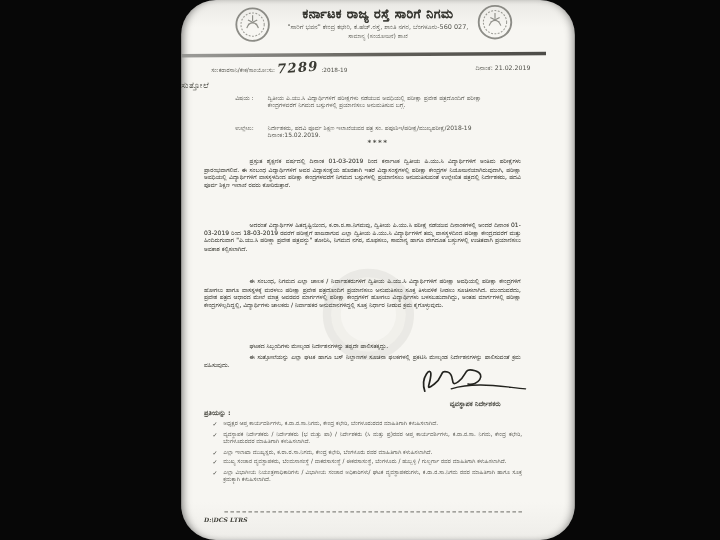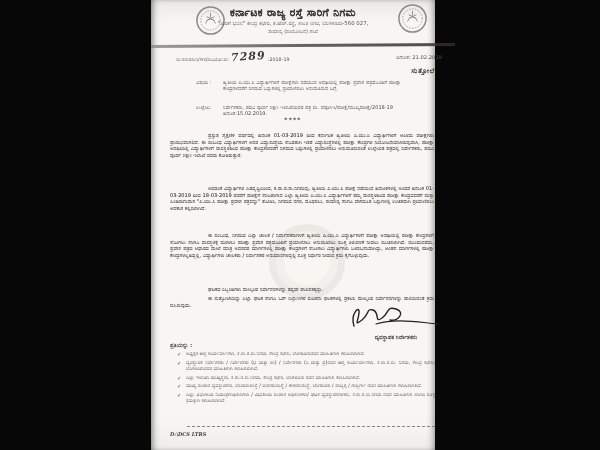--- a/index.html
+++ b/index.html
@@ -3,45 +3,46 @@
 <meta charset="utf-8">
 <style>
   html,body{margin:0;padding:0;}
   body{
     width:600px;height:450px;overflow:hidden;position:relative;
     background:#070707;
     font-family:"DejaVu Sans",sans-serif;
   }
   .stage{position:absolute;inset:0;}
   .page{
-    position:absolute;left:151px;top:0;width:284px;height:450px;
+    position:absolute;left:151px;top:0;width:328px;height:450px;
     background:linear-gradient(180deg,#e9e8e4 0%,#f7f6f2 5%,#f7f6f2 93%,#eeede9 100%);
     color:#4a4a42;
     box-shadow:inset 5px 0 7px -4px rgba(0,0,0,.55), inset -5px 0 7px -4px rgba(0,0,0,.45);
+    border-radius:29px;
   }
   .abs{position:absolute;}
   
   .emblem{width:31px;height:31px;opacity:.75;}
   .hdr{left:0;right:0;top:6px;text-align:center;}
   .org{font-size:10.5px;line-height:13px;font-weight:bold;color:#35352f;letter-spacing:.4px;
        text-shadow:0 0 .5px rgba(50,50,45,.7);}
   .addr{font-size:5.4px;line-height:7px;color:#53534c;margin-top:1px;}
   .branch{font-size:5px;line-height:6px;color:#5a5a53;margin-top:1px;}
   .rule{left:0;top:44px;width:304px;height:3px;
         background:linear-gradient(90deg,#8d8d8a,#47453f 55%,#2f2e2a);opacity:.85;
         transform:rotate(-.35deg);}
   
   .refrow{left:25px;top:52px;width:266px;display:flex;justify-content:space-between;
           align-items:flex-start;font-size:4.8px;color:#4e4e47;}
   .refleft{display:flex;align-items:flex-end;gap:2px;}
   .handnum{font-family:"DejaVu Serif",serif;font-style:italic;font-size:11px;line-height:10px;
            letter-spacing:1px;color:#3a3a33;transform:rotate(-4deg);font-weight:bold;}
   .refdate{font-size:5.2px;margin-top:2px;}
   
-  .circ-title{left:0;right:0;top:67px;text-align:right;font-size:7px;font-weight:bold;
+  .circ-title{left:0;right:0;top:67px;text-align:left;font-size:7px;font-weight:normal;
               letter-spacing:.6px;color:#3c3c35;}
   .labelled{left:45px;display:flex;font-size:5px;line-height:6.4px;color:#4c4c45;}
   .labelled .lab{flex:none;width:27px;}
   .subject{top:79px;width:212px;}
   .subject .txt{width:178px;height:20px;overflow:hidden;text-align:justify;}
   .refblk{top:104px;width:222px;}
   .refblk .txt{width:188px;height:14px;overflow:hidden;}
   .stars{left:0;right:0;top:116px;text-align:center;font-size:6px;font-weight:bold;
          letter-spacing:1.2px;color:#45453f;}
   

